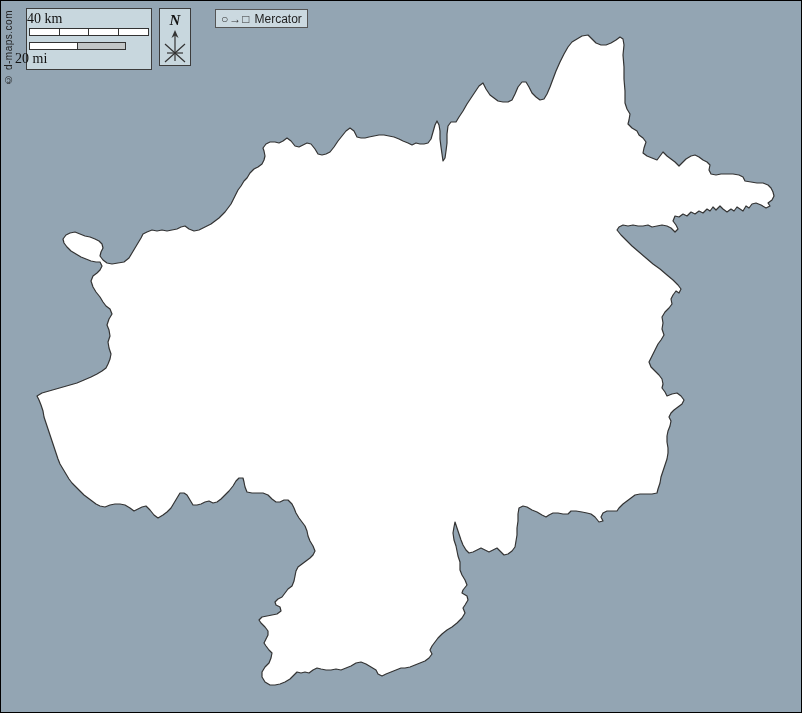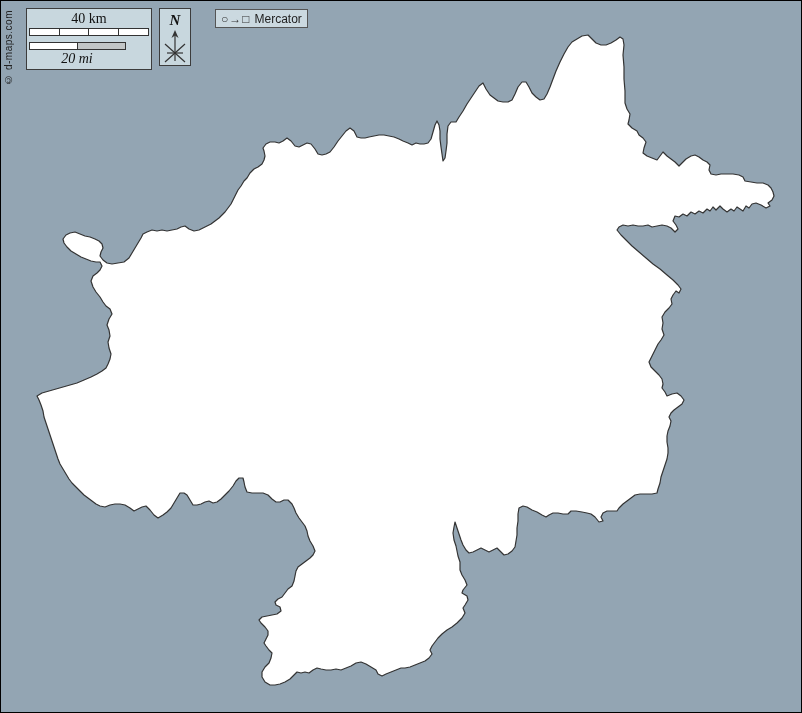--- a/index.html
+++ b/index.html
@@ -23,25 +23,25 @@
     font-size:10px;letter-spacing:0.5px;color:#222;
   }
 
   
   .scale-panel{
     position:absolute;left:26px;top:8px;width:126px;height:62px;z-index:10;
     background:var(--panel);border:1px solid var(--panel-border);
     box-sizing:border-box;
   }
   .scale-km-label,.scale-mi-label{
-    position:absolute;width:100%;text-align:center;
+    position:absolute;width:100%;text-align:left;
     font-family:"Liberation Serif", serif;font-size:14px;color:#111;
   }
   .scale-km-label{top:2px;}
-  .scale-mi-label{top:42px;left:-12px;font-style:italic;}
+  .scale-mi-label{top:42px;left:-12px;}
   .bar{position:absolute;left:2px;display:flex;box-sizing:border-box;border:1px solid #333;background:#fff;}
   .bar-km{top:19px;width:120px;height:8px;}
   .bar-mi{top:33px;width:97px;height:8px;}
   .bar .seg{height:100%;box-sizing:border-box;border-right:1px solid #333;background:#fff;}
   .bar .seg:last-child{border-right:none;}
   .bar-km .seg{width:25%;}
   .bar-mi .seg{width:50%;}
   .seg.shaded{background:var(--bar-shade);}
 
   

